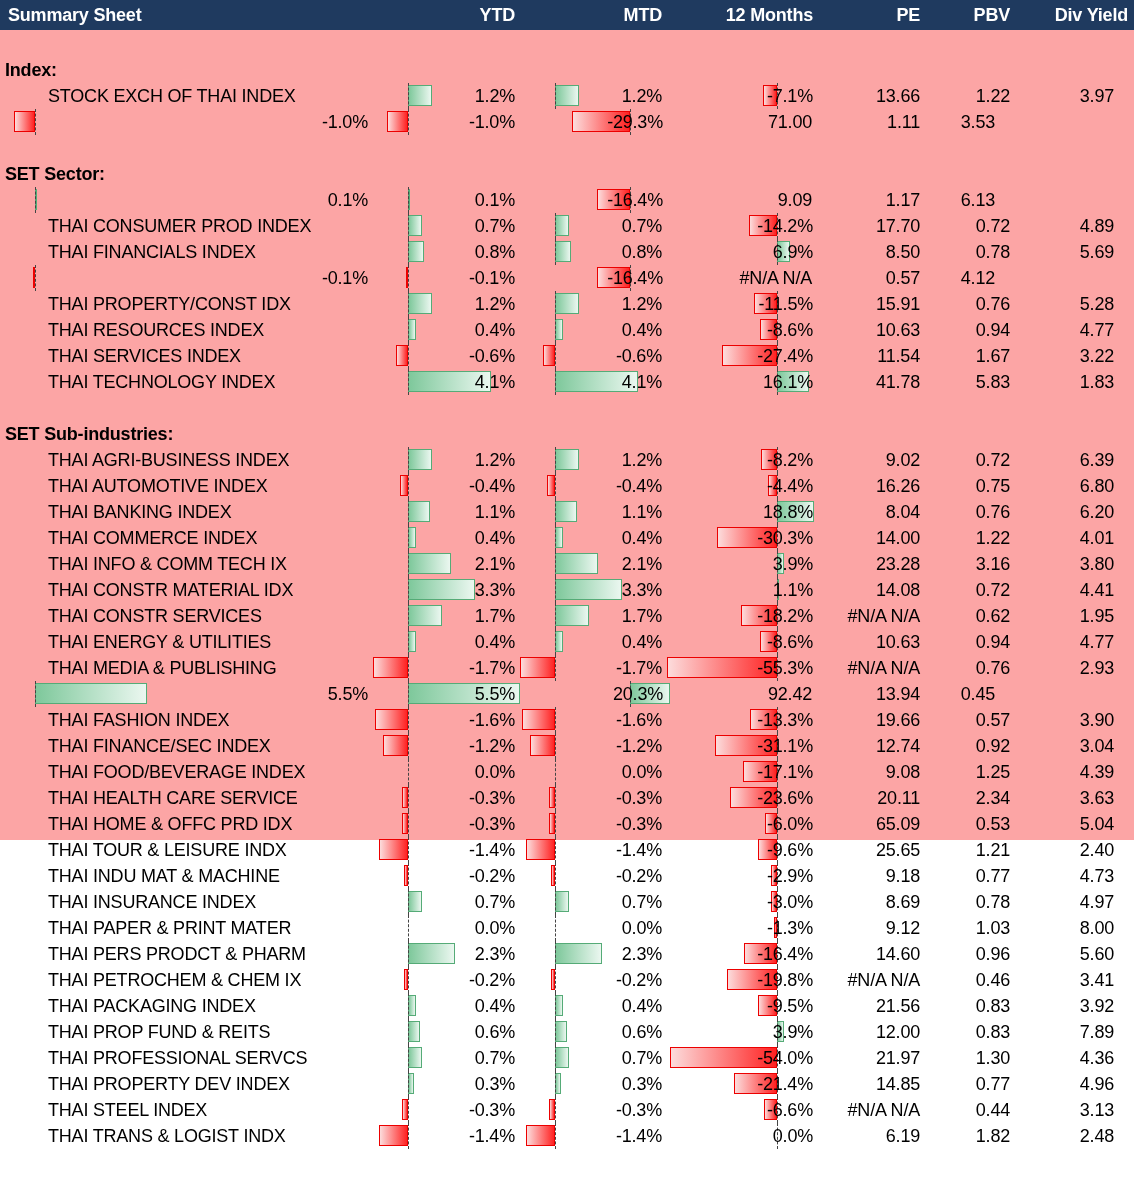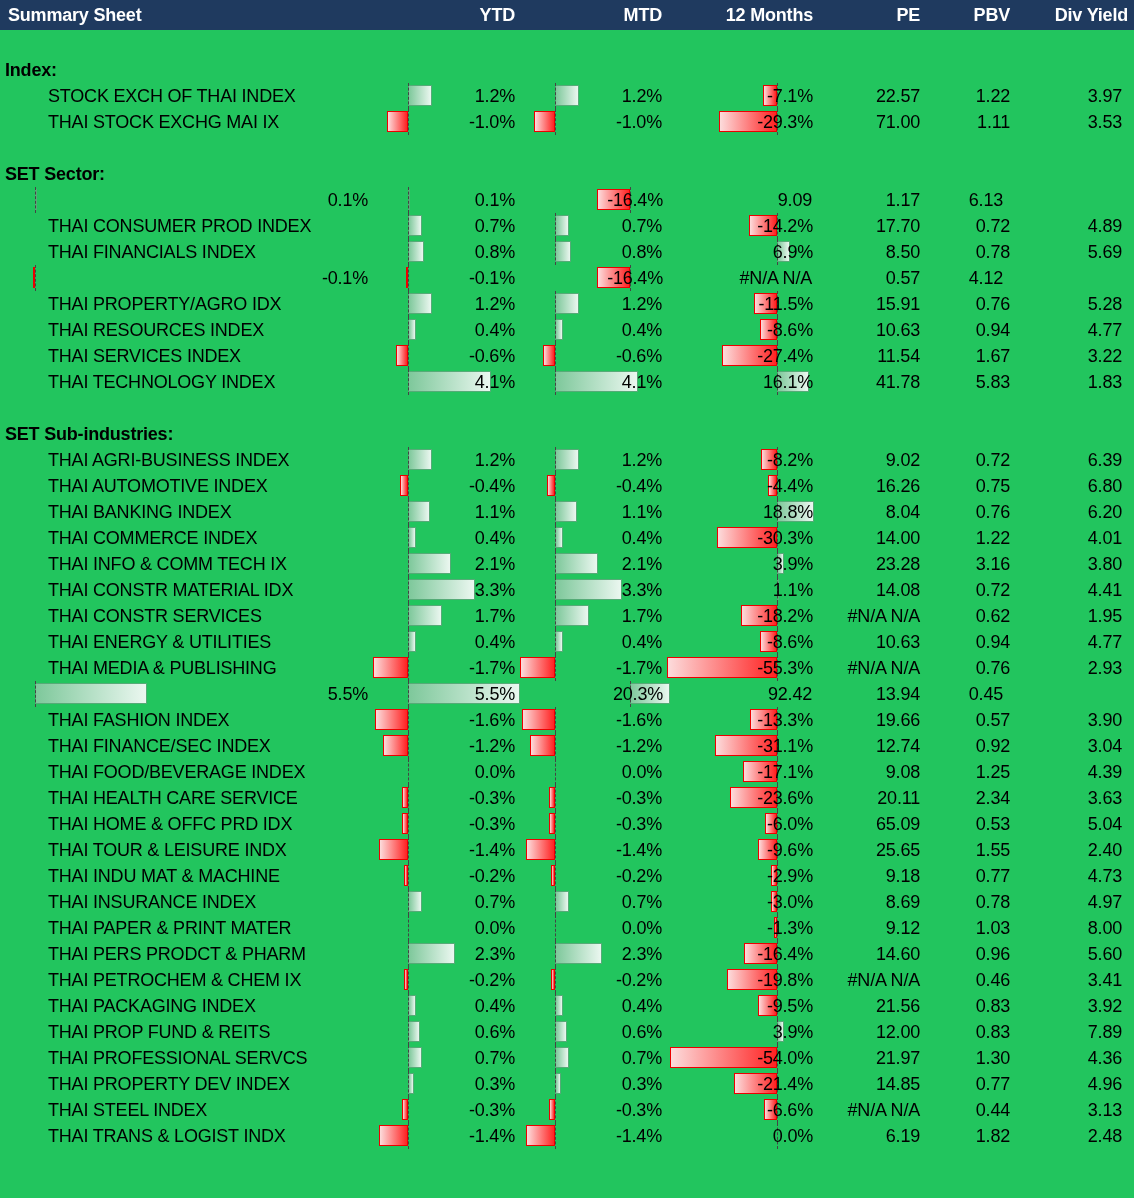--- a/index.html
+++ b/index.html
@@ -1,40 +1,40 @@
 <!DOCTYPE html>
 <html style="--header-bg: #1F3A5F; --pos-border: #55AB77; --pos-dark: #7EC89B; --pos-light: #EBF7F0; --neg-border: #EC0000; --neg-dark: #FF2222; --neg-light: #FCDCDC;"><head>
 <meta charset="utf-8">
 <style>
   html,body{margin:0;padding:0;background:#ffffff;}
   body{width:1134px;height:1198px;overflow:hidden;
        font-family:"Liberation Sans",sans-serif;color:#000;
        -webkit-font-smoothing:antialiased;letter-spacing:-0.2px;}
-  .sheet{position:relative;width:1134px;height:1198px;background:#22c55e;}
+  .sheet{position:relative;width:1134px;height:840px;background:#fca5a5;}
 
   
   .grid{display:grid;grid-template-columns:373px 147px 147px 150px 108px 90px 119px;}
 
   .hdrbar{height:30px;background:var(--header-bg,#1F3A5F);color:#fff;
           font-weight:bold;font-size:18px;line-height:30px;}
   .hdrbar .title{padding-left:8px;text-align:left;}
   .hc{text-align:right;}
   .hc.ytd{padding-right:5px;text-align:right;} .hc.mtd{padding-right:5px;} .hc.m12{padding-right:4px;}
   .hc.pe{padding-right:5px;}  .hc.pbv{padding-right:5px;} .hc.div{padding-right:6px;}
 
   .spacer{height:26px;}
   .spacer.first{height:27px;}
 
   .seclabel{height:26px;line-height:26px;font-weight:bold;font-size:18px;padding-left:5px;}
 
   .row{height:26px;font-size:18px;line-height:26px;}
   .cell{position:relative;height:26px;}
   .label{padding-left:48px;white-space:nowrap;overflow:hidden;}
   .num{text-align:right;white-space:nowrap;}
-  .num.pe{padding-right:5px;} .num.pbv{padding-right:5px;} .num.div{padding-right:12px;}
+  .num.pe{padding-right:5px;} .num.pbv{padding-right:5px;} .num.div{padding-right:20px;}
 
   .barcell{position:relative;}
   .barcell .val{position:absolute;top:0;right:0;z-index:3;line-height:26px;}
   .barcell.ytd .val{right:5px;} .barcell.mtd .val{right:5px;} .barcell.m12 .val{right:4px;}
   .axisline{position:absolute;top:0;bottom:0;width:0;border-left:1px dashed #444;z-index:2;}
   .bar{position:absolute;top:2px;height:21px;z-index:1;box-sizing:border-box;}
   .bar.pos{border:1px solid var(--pos-border,#55AB77);
            background:linear-gradient(to right,var(--pos-dark,#7EC89B),var(--pos-light,#EBF7F0));}
   .bar.neg{border:1px solid var(--neg-border,#EC0000);
            background:linear-gradient(to right,var(--neg-light,#FCDCDC),var(--neg-dark,#FF2222));}
@@ -70,26 +70,25 @@
         <div class="cell barcell mtd">
           <div class="bar pos" style="left:34.7px;width:24.5px"></div>
           <div class="axisline" style="left:34.7px"></div>
           <span class="val">1.2%</span>
         </div>
         <div class="cell barcell m12">
           <div class="bar neg" style="left:95.6px;width:14.1px"></div>
           <div class="axisline" style="left:109.7px"></div>
           <span class="val">-7.1%</span>
         </div>
-        <div class="cell num pe">22.57</div>
+        <div class="cell num pe">13.66</div>
         <div class="cell num pbv">1.22</div>
         <div class="cell num div">3.97</div>
       </div>
       <div class="row grid">
-        <div class="cell label">THAI STOCK EXCHG MAI IX</div>
         <div class="cell barcell ytd">
           <div class="bar neg" style="left:14.3px;width:20.4px"></div>
           <div class="axisline" style="left:34.7px"></div>
           <span class="val">-1.0%</span>
         </div>
         <div class="cell barcell mtd">
           <div class="bar neg" style="left:14.3px;width:20.4px"></div>
           <div class="axisline" style="left:34.7px"></div>
           <span class="val">-1.0%</span>
         </div>
@@ -180,21 +179,21 @@
         <div class="cell barcell m12">
           <div class="bar neg" style="left:77.2px;width:32.5px"></div>
           <div class="axisline" style="left:109.7px"></div>
           <span class="val">-16.4%</span>
         </div>
         <div class="cell num pe">#N/A N/A</div>
         <div class="cell num pbv">0.57</div>
         <div class="cell num div">4.12</div>
       </div>
       <div class="row grid">
-        <div class="cell label">THAI PROPERTY/AGRO IDX</div>
+        <div class="cell label">THAI PROPERTY/CONST IDX</div>
         <div class="cell barcell ytd">
           <div class="bar pos" style="left:34.7px;width:24.5px"></div>
           <div class="axisline" style="left:34.7px"></div>
           <span class="val">1.2%</span>
         </div>
         <div class="cell barcell mtd">
           <div class="bar pos" style="left:34.7px;width:24.5px"></div>
           <div class="axisline" style="left:34.7px"></div>
           <span class="val">1.2%</span>
         </div>
@@ -595,21 +594,21 @@
           <div class="bar neg" style="left:6.1px;width:28.6px"></div>
           <div class="axisline" style="left:34.7px"></div>
           <span class="val">-1.4%</span>
         </div>
         <div class="cell barcell m12">
           <div class="bar neg" style="left:90.7px;width:19.0px"></div>
           <div class="axisline" style="left:109.7px"></div>
           <span class="val">-9.6%</span>
         </div>
         <div class="cell num pe">25.65</div>
-        <div class="cell num pbv">1.55</div>
+        <div class="cell num pbv">1.21</div>
         <div class="cell num div">2.40</div>
       </div>
       <div class="row grid">
         <div class="cell label">THAI INDU MAT &amp; MACHINE</div>
         <div class="cell barcell ytd">
           <div class="bar neg" style="left:30.6px;width:4.1px"></div>
           <div class="axisline" style="left:34.7px"></div>
           <span class="val">-0.2%</span>
         </div>
         <div class="cell barcell mtd">

